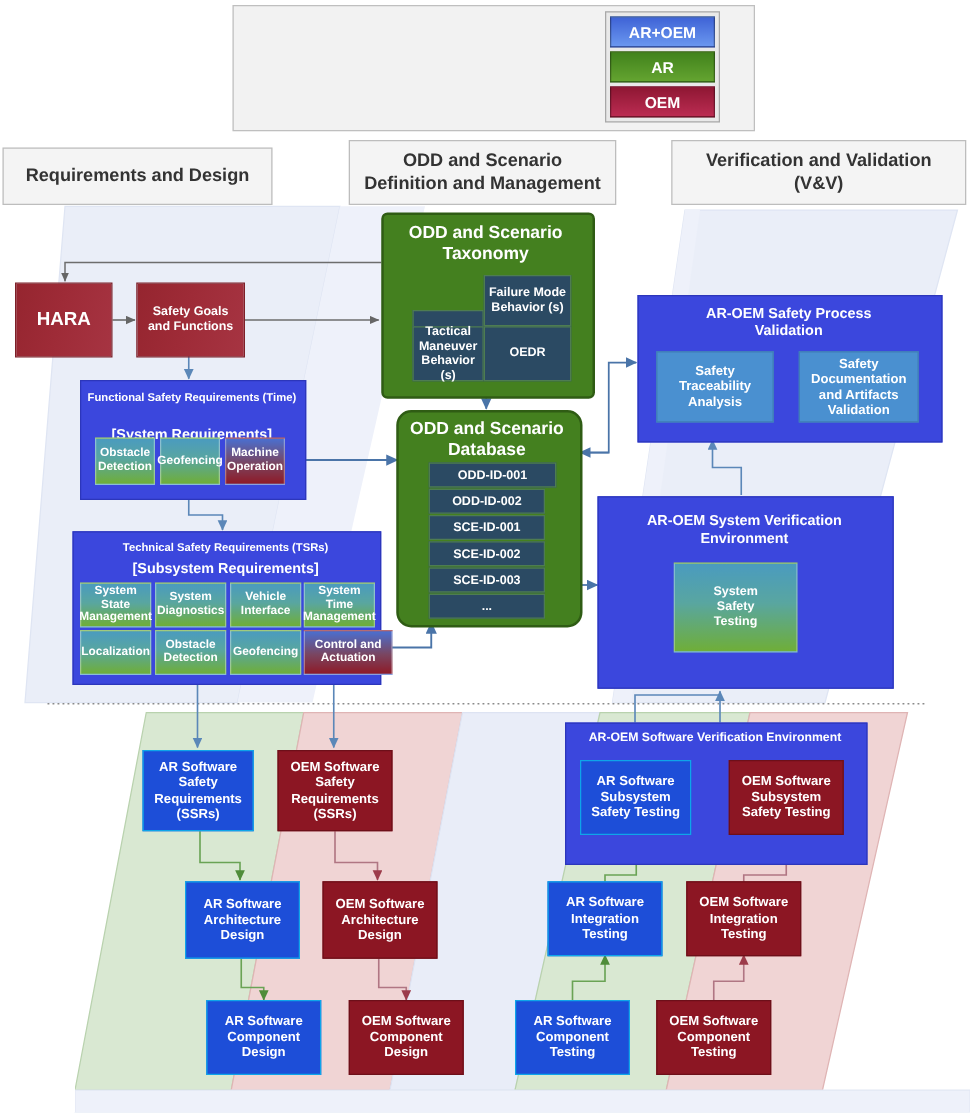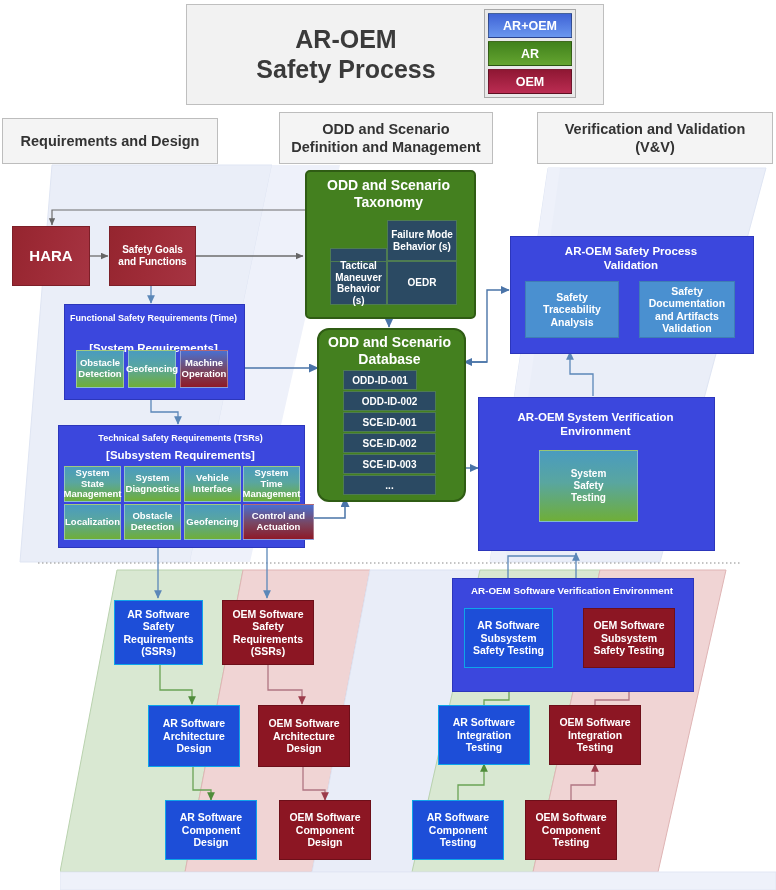--- a/index.html
+++ b/index.html
@@ -87,26 +87,20 @@
     <polygon points="480,570 600,570 533,872 412,872" fill="#d9e8d2" stroke="#b9d2ae" stroke-width="1"></polygon>
     <polygon points="600,570 726,570 658,872 533,872" fill="#f0d4d4" stroke="#dfb4b4" stroke-width="1"></polygon>
 
     <polygon points="60,872 776,872 776,890 60,890" fill="#eef1fa" stroke="#e2e7f4" stroke-width="1"></polygon>
     <polygon points="0,860 60,860 60,890 0,890" fill="#ffffff" stroke="none"></polygon>
 
     <line x1="38" y1="563" x2="740" y2="563" stroke="#8a8a8a" stroke-width="1.2" stroke-dasharray="1.5,2.5"></line>
   </svg>
 
   <div class="titlecard"></div>
-  <div class="titletxt">
-    <div>
-      <div>AR-OEM</div>
-      <div>Safety Process</div>
-    </div>
-  </div>
   <div class="legendbox">
     <div class="legitem lg-aroem">AR+OEM</div>
     <div class="legitem lg-ar">AR</div>
     <div class="legitem lg-oem">OEM</div>
   </div>
 
   <div class="phdr" style="left:2px;top:118px;width:214px;height:44px;">
     <span>Requirements and Design</span>
   </div>
   <div class="phdr" style="left:279px;top:112px;width:212px;height:50px;">
@@ -295,21 +289,21 @@
     <div>
         <div>OEDR</div>
       </div>
     </div>
 
   <div class="taxgrn" style="position:absolute;left:317px;top:328px;width:145px;height:170px;border-radius:12px;"></div>
   <div class="grpttl f15" style="left:317px;top:334px;width:145px;">
     <div>ODD and Scenario</div>
     <div>Database</div>
   </div>
-  <div class="dbrow" style="left:343px;top:370px;width:74px;height:20px;">ODD-ID-001</div>
+  <div class="dbrow" style="left:343px;top:370px;width:102px;height:20px;">ODD-ID-001</div>
   <div class="dbrow" style="left:343px;top:391px;width:93px;height:20px;">ODD-ID-002</div>
   <div class="dbrow" style="left:343px;top:412px;width:93px;height:20px;">SCE-ID-001</div>
   <div class="dbrow" style="left:343px;top:433px;width:93px;height:20px;">SCE-ID-002</div>
   <div class="dbrow" style="left:343px;top:454px;width:93px;height:20px;">SCE-ID-003</div>
   <div class="dbrow" style="left:343px;top:475px;width:93px;height:20px;">...</div>
 
   <div class="blu" style="position:absolute;left:510px;top:236px;width:242px;height:116px;"></div>
   <div class="grpttl f12" style="left:510px;top:245px;width:242px;">
     <div>AR-OEM Safety Process</div>
     <div>Validation</div>

